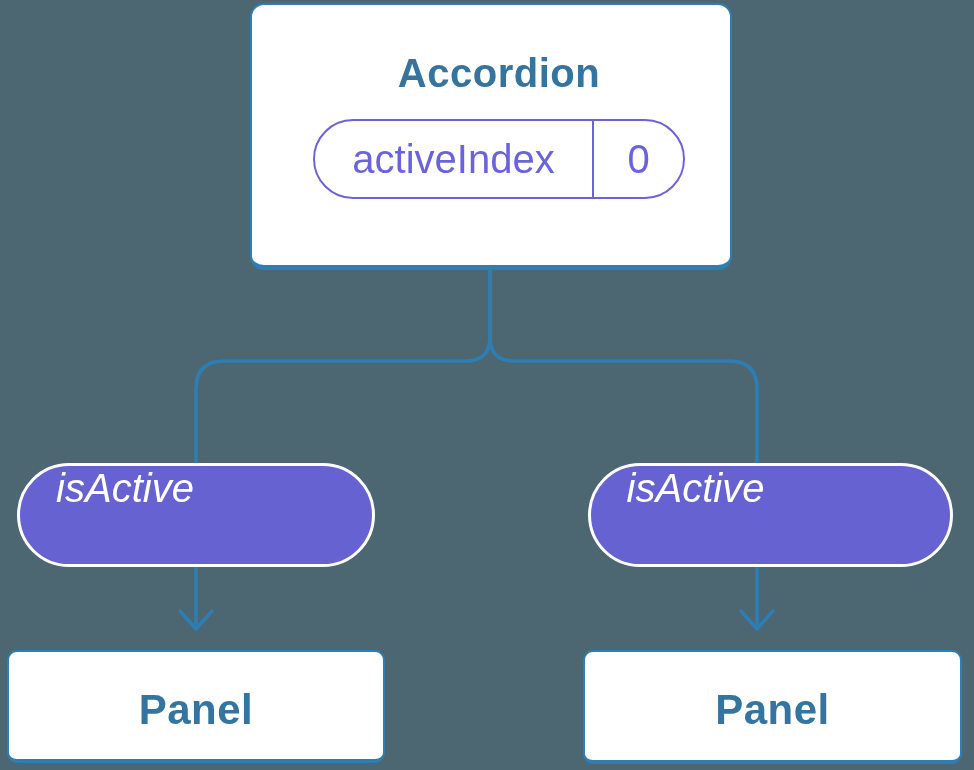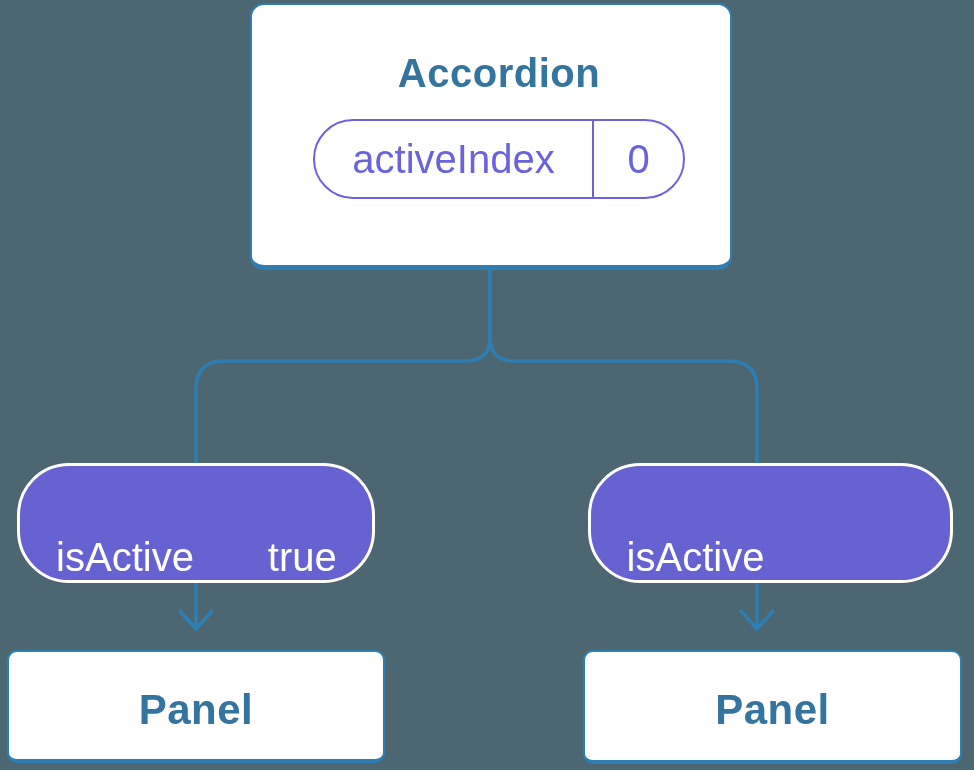--- a/index.html
+++ b/index.html
@@ -63,27 +63,28 @@
   }
   .state-pill-outline .divider{
     width:2px;background:var(--pill-outline,#6B63DC);
   }
   .state-pill-outline .value-cell{
     flex:1;display:flex;align-items:center;justify-content:center;
     font-size:40px;color:var(--pill-outline,#6B63DC);
   }
   .prop-pill{
     position:absolute;
-    height:120px;
+    height:104px;
     background:var(--pill-fill,#6762D1);
     border:3px solid var(--pill-text,#fff);
     border-radius:52px;
-    display:flex;align-items:flex-end;
+    display:flex;align-items:flex-start;
     overflow:hidden;
     z-index:1;
+    font-style:italic;
   }
   .prop-pill .label-cell{
     display:flex;align-items:center;justify-content:center;
     font-size:40px;color:var(--pill-text,#fff);
   }
   .prop-pill .divider{
     width:2.5px;background:var(--pill-text,#fff);
   }
   .prop-pill .value-cell{
     flex:1;display:flex;align-items:center;justify-content:center;
@@ -124,21 +125,20 @@
     <div class="state-pill-outline">
       <div class="label-cell">activeIndex</div>
       <div class="divider"></div>
       <div class="value-cell">0</div>
     </div>
   </div>
 
   <div class="prop-pill prop-pill-left">
     <div class="label-cell">isActive</div>
     <div class="divider"></div>
-    <div class="value-cell">true</div>
   </div>
 
   <div class="prop-pill prop-pill-right">
     <div class="label-cell">isActive</div>
     <div class="divider"></div>
   </div>
 
   <div class="node panel-box panel-left">
     <div class="panel-title">Panel</div>
   </div>

